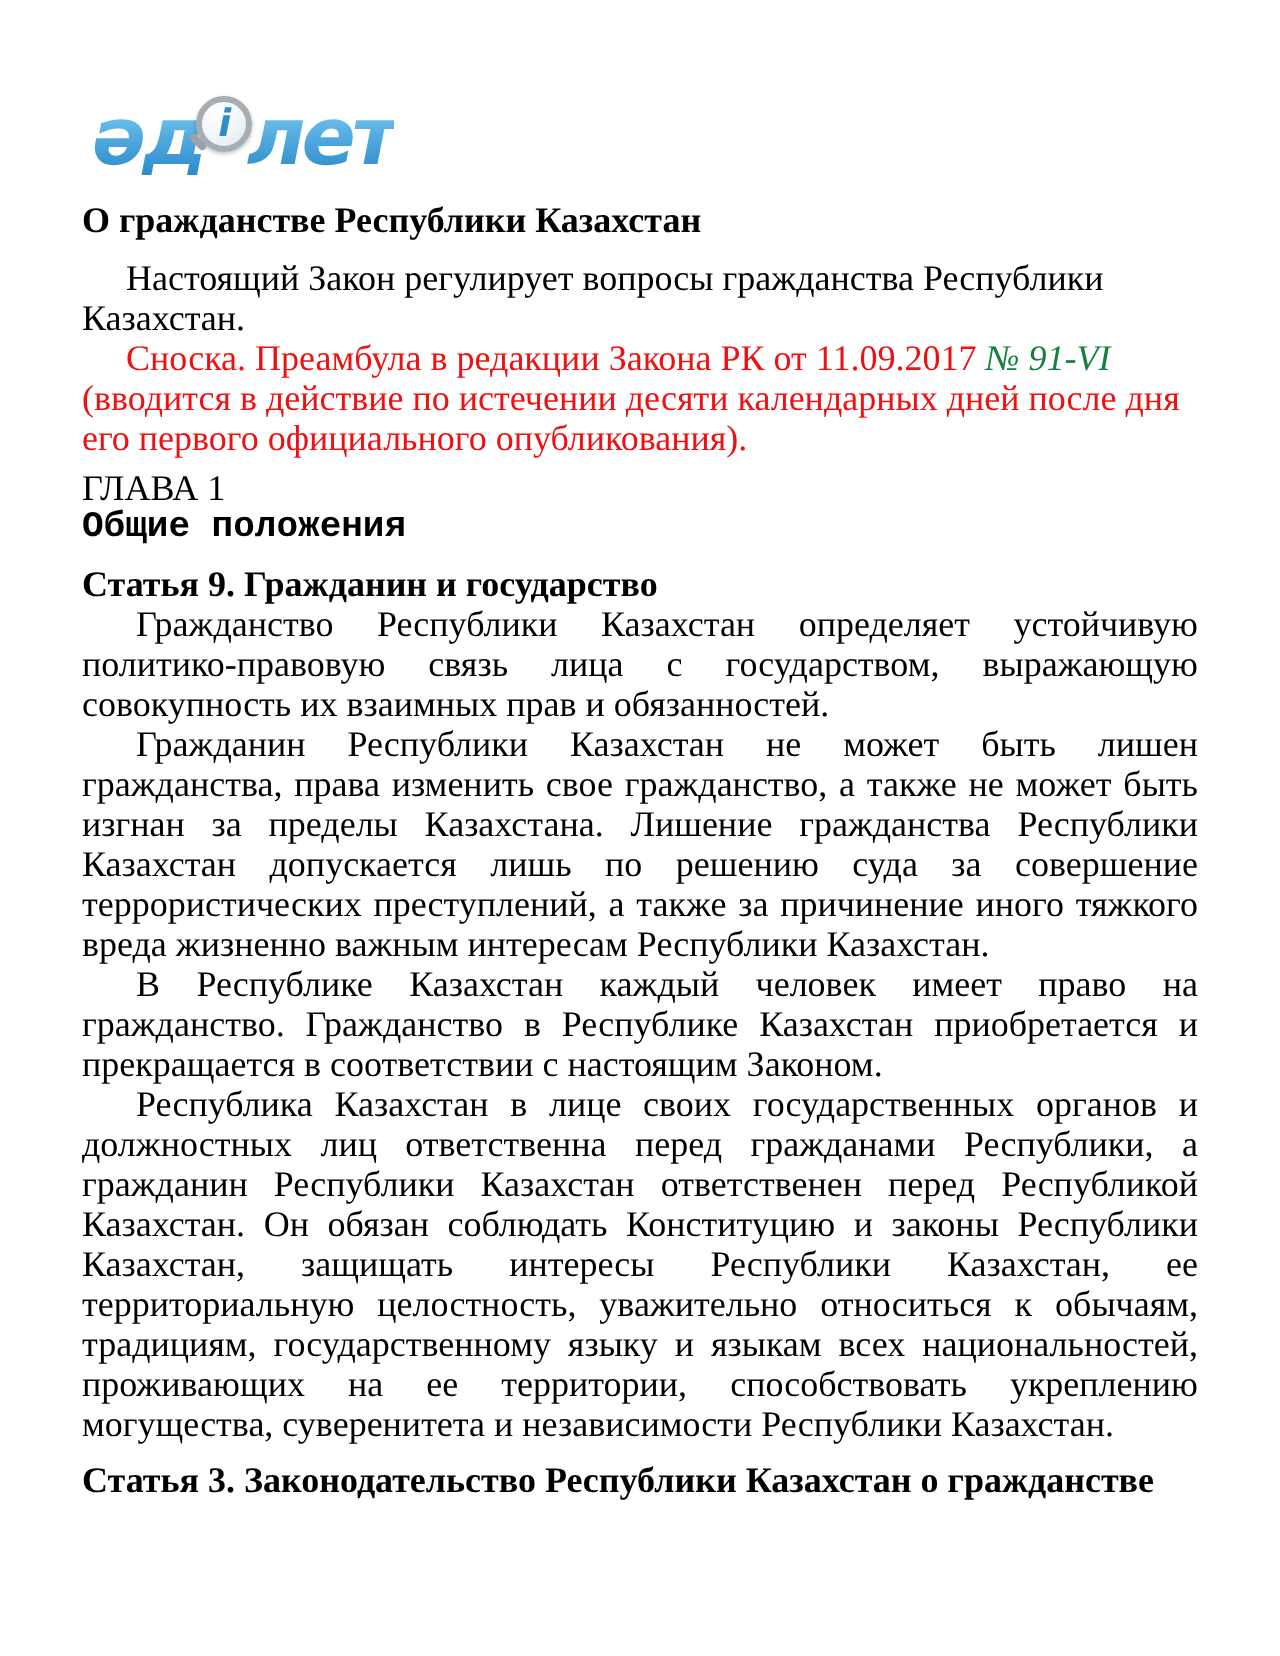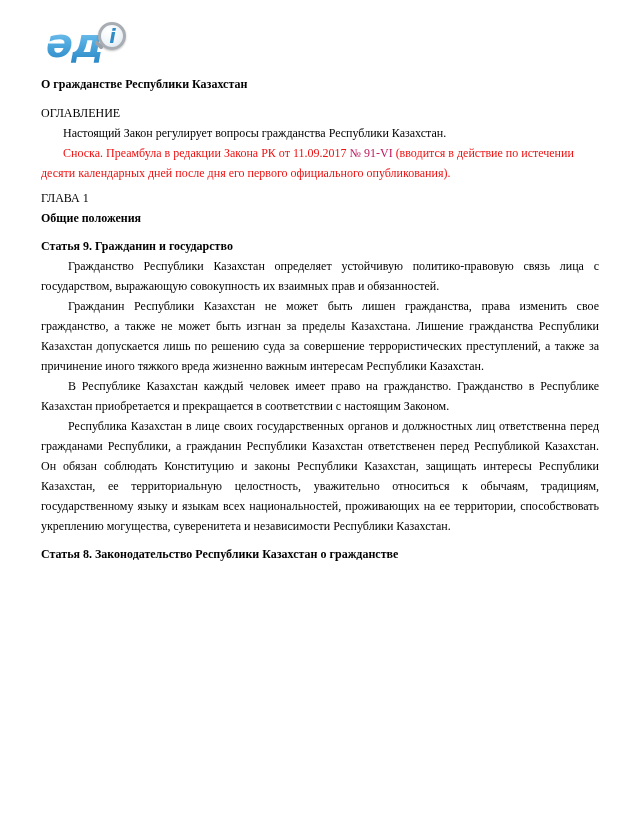--- a/index.html
+++ b/index.html
@@ -8,21 +8,21 @@
     width: 640px;
     height: 828px;
     background: #ffffff;
     font-family: "Liberation Serif", "DejaVu Serif", serif;
     color: #000000;
     overflow: hidden;
   }
   .page {
     width: 640px;
     height: 828px;
-    padding: 15px 41px 0 41px;
+    padding: 41px 41px 0 41px;
   }
 
   
   .logo-row {
     display: flex;
     align-items: flex-end;
     height: 48px;
     margin-left: 5px;
     cursor: pointer;
     user-select: none;
@@ -76,72 +76,72 @@
     font-weight: 800;
     font-size: 19px;
     line-height: 1;
     color: #2e8cc7;
   }
 
   
   .doc { width: 558px; }
   .doc p {
     margin: 0;
-    font-size: 12px;
+    font-size: 18px;
     line-height: 20px;
   }
   .doc-title {
     font-weight: bold;
     font-size: 15px;
     margin: 11px 0 9px 0 !important;
   }
   .indent-line { text-indent: 22px; }
   .body-par {
     text-align: justify;
     text-indent: 27px;
   }
   .footnote {
     color: #ee1111;
     text-indent: 22px;
   }
-  .footnote .fn-num { color: #be185d; }
+  .footnote .fn-num { color: #15803d; font-style: italic; }
   .chapter-label { font-weight: normal; margin-top: 5px !important; }
-  .chapter-title { font-weight: bold; }
+  .chapter-title { font-weight: bold; font-family: Liberation Mono, monospace; }
   .article-heading { font-weight: bold; margin-top: 8px !important; }
 </style>
 </head>
 <body>
 
 <div class="page">
 
   <div class="logo-row">
     <span class="logo-word">әд</span>
     <span class="logo-glass">
       <span class="glass-letter">і</span>
     </span>
+    <span class="logo-word">лет</span>
   </div>
 
   <div class="doc">
 
     <p class="doc-title">О гражданстве Республики Казахстан</p>
 
 
-    <p>ОГЛАВЛЕНИЕ</p>
 
     <p class="indent-line">Настоящий Закон регулирует вопросы гражданства Республики Казахстан.</p>
 
     <p class="footnote"><span>Сноска. Преамбула в редакции Закона РК от 11.09.2017 </span><span class="fn-num">№ 91-VI</span><span> (вводится в действие по истечении десяти календарных дней после дня его первого официального опубликования).</span></p>
 
     <p class="chapter-label">ГЛАВА 1</p>
     <p class="chapter-title">Общие положения</p>
 
     <p class="article-heading">Статья 9. Гражданин и государство</p>
 
     <p class="body-par">Гражданство Республики Казахстан определяет устойчивую политико-правовую связь лица с государством, выражающую совокупность их взаимных прав и обязанностей.</p>
     <p class="body-par">Гражданин Республики Казахстан не может быть лишен гражданства, права изменить свое гражданство, а также не может быть изгнан за пределы Казахстана. Лишение гражданства Республики Казахстан допускается лишь по решению суда за совершение террористических преступлений, а также за причинение иного тяжкого вреда жизненно важным интересам Республики Казахстан.</p>
     <p class="body-par">В Республике Казахстан каждый человек имеет право на гражданство. Гражданство в Республике Казахстан приобретается и прекращается в соответствии с настоящим Законом.</p>
     <p class="body-par">Республика Казахстан в лице своих государственных органов и должностных лиц ответственна перед гражданами Республики, а гражданин Республики Казахстан ответственен перед Республикой Казахстан. Он обязан соблюдать Конституцию и законы Республики Казахстан, защищать интересы Республики Казахстан, ее территориальную целостность, уважительно относиться к обычаям, традициям, государственному языку и языкам всех национальностей, проживающих на ее территории, способствовать укреплению могущества, суверенитета и независимости Республики Казахстан.</p>
 
 
-    <p class="article-heading">Статья 8. Законодательство Республики Казахстан о гражданстве</p>
+    <p class="article-heading">Статья 3. Законодательство Республики Казахстан о гражданстве</p>
 
   </div>
 </div>
 
 </body></html>

